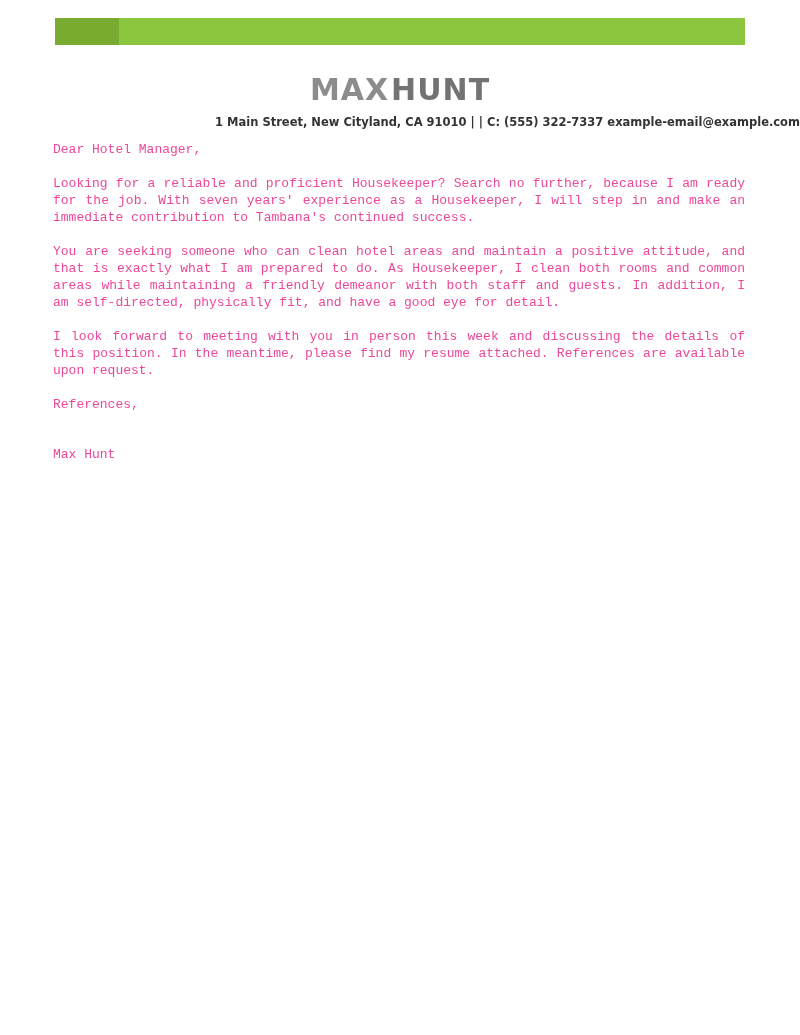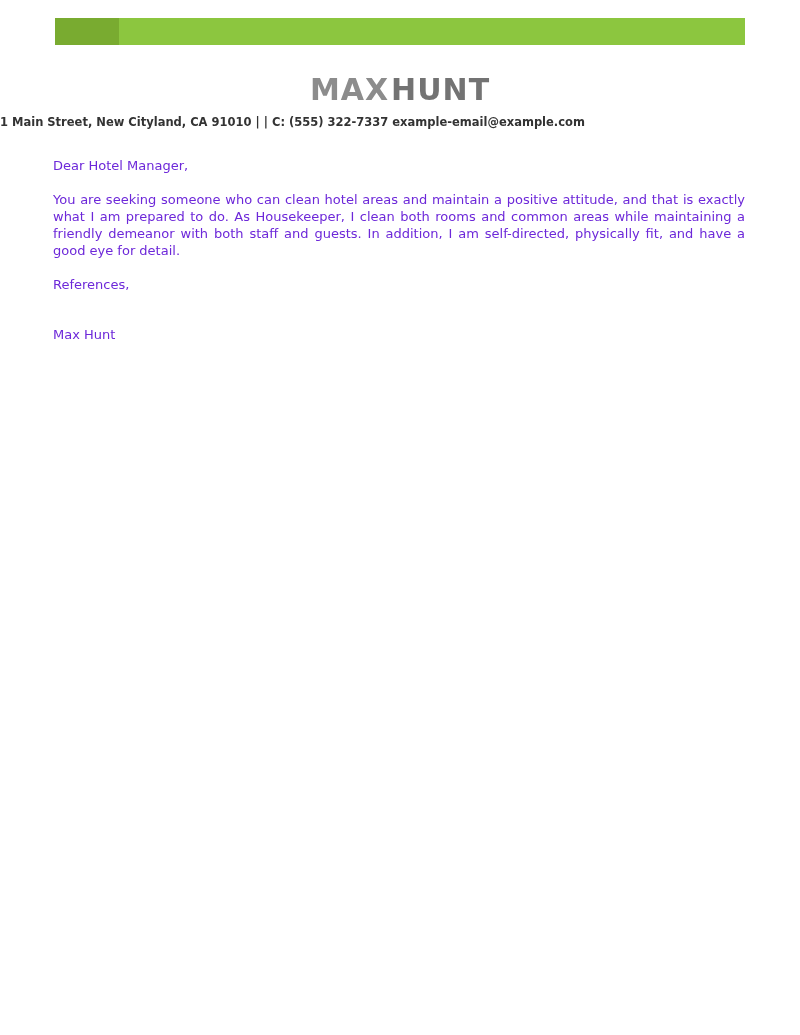--- a/index.html
+++ b/index.html
@@ -44,30 +44,31 @@
   }
   .name .first {
     color: #8c8c8c;
     margin-right: 2px;
   }
   .name .last {
     color: #737373;
   }
   .contact {
     margin-top: 9px;
-    text-align: left;
+    text-align: right;
     font-size: 11.5px;
     font-weight: bold;
     color: #333333;
   }
   .letter-body {
-    margin: 28px 55px 0 53px;
+    margin: 12px 55px 0 53px;
     font-size: 13px;
     line-height: 17px;
-    color: #6d28d9;
+    color: #ec4899;
+    font-family: Liberation Mono, monospace;
   }
   .letter-body p {
     margin: 0 0 17px 0;
   }
   .letter-body p.justified {
     text-align: justify;
   }
   .signature {
     margin-top: 33px !important;
   }
@@ -82,18 +83,20 @@
   </div>
 
   <h1 class="name">
     <span class="first">MAX</span><span class="last">HUNT</span>
   </h1>
 
   <div class="contact">1 Main Street, New Cityland, CA 91010 | | C: (555) 322-7337 example-email@example.com</div>
 
   <div class="letter-body">
     <p>Dear Hotel Manager,</p>
+    <p class="justified">Looking for a reliable and proficient Housekeeper? Search no further, because I am ready for the job. With seven years' experience as a Housekeeper, I will step in and make an immediate contribution to Tambana's continued success.</p>
     <p class="justified">You are seeking someone who can clean hotel areas and maintain a positive attitude, and that is exactly what I am prepared to do. As Housekeeper, I clean both rooms and common areas while maintaining a friendly demeanor with both staff and guests. In addition, I am self-directed, physically fit, and have a good eye for detail.</p>
+    <p class="justified">I look forward to meeting with you in person this week and discussing the details of this position. In the meantime, please find my resume attached. References are available upon request.</p>
     <p>References,</p>
     <p class="signature">Max Hunt</p>
   </div>
 
 </div>
 
 </body></html>

